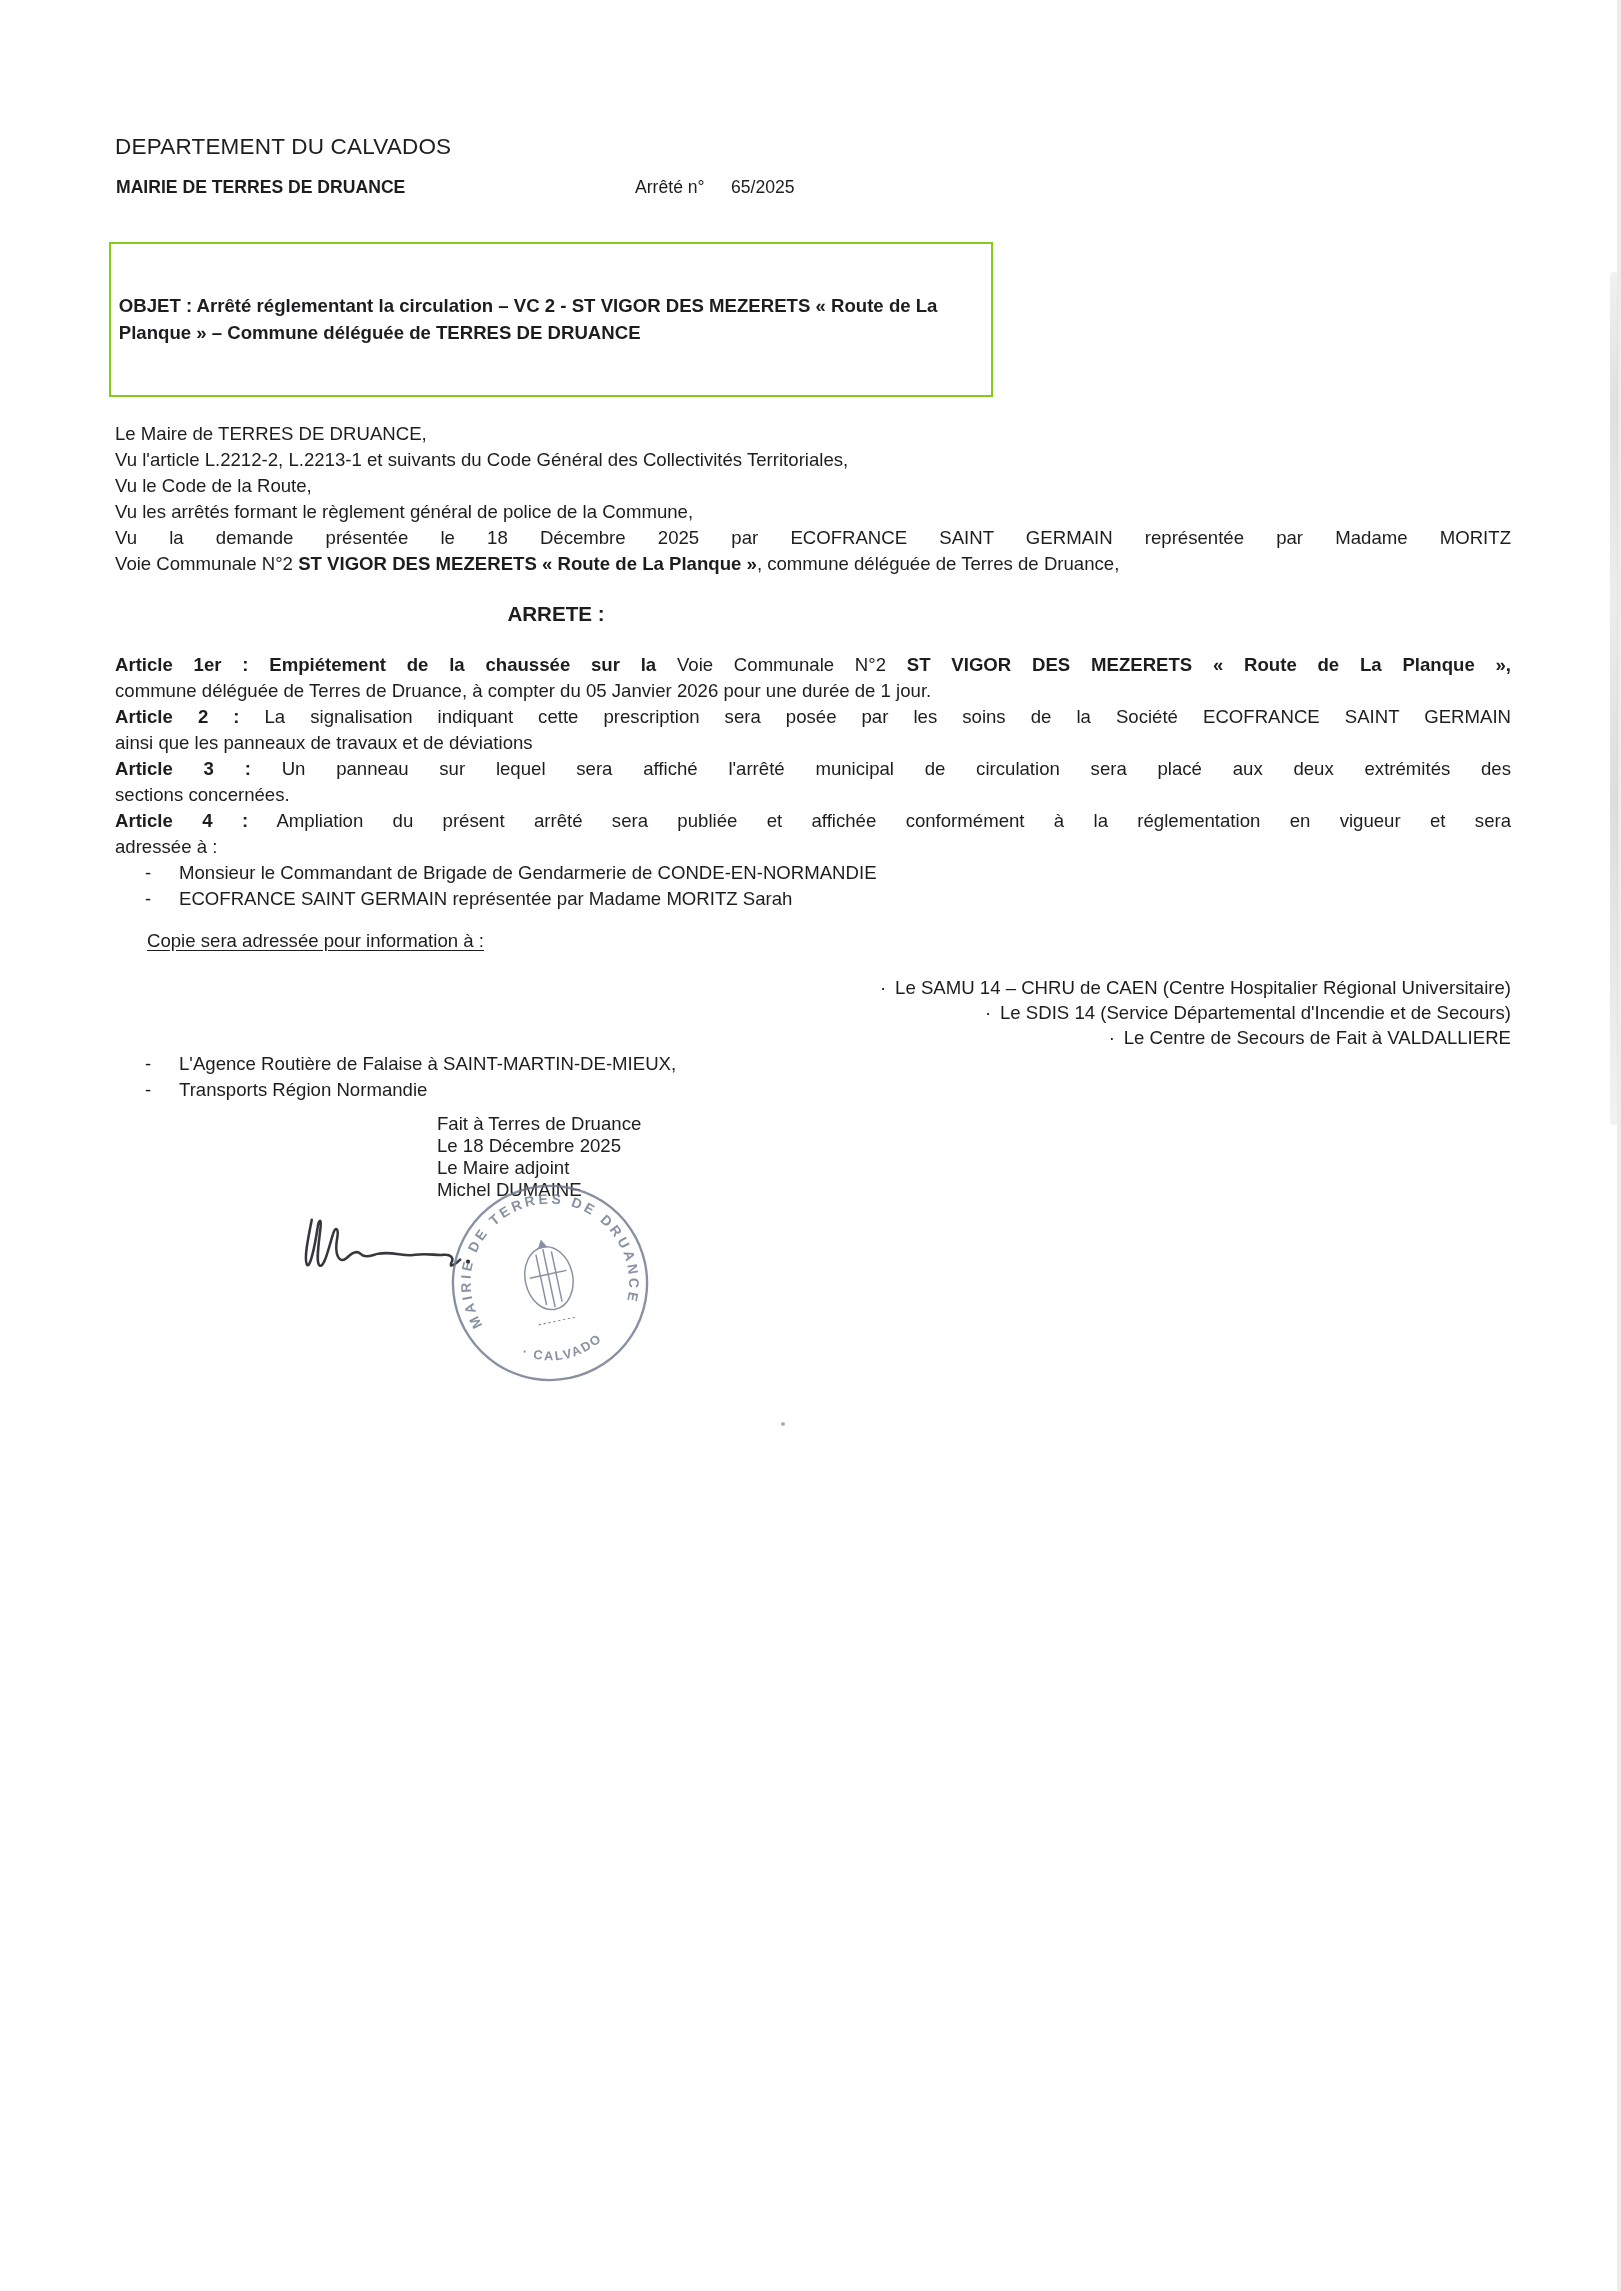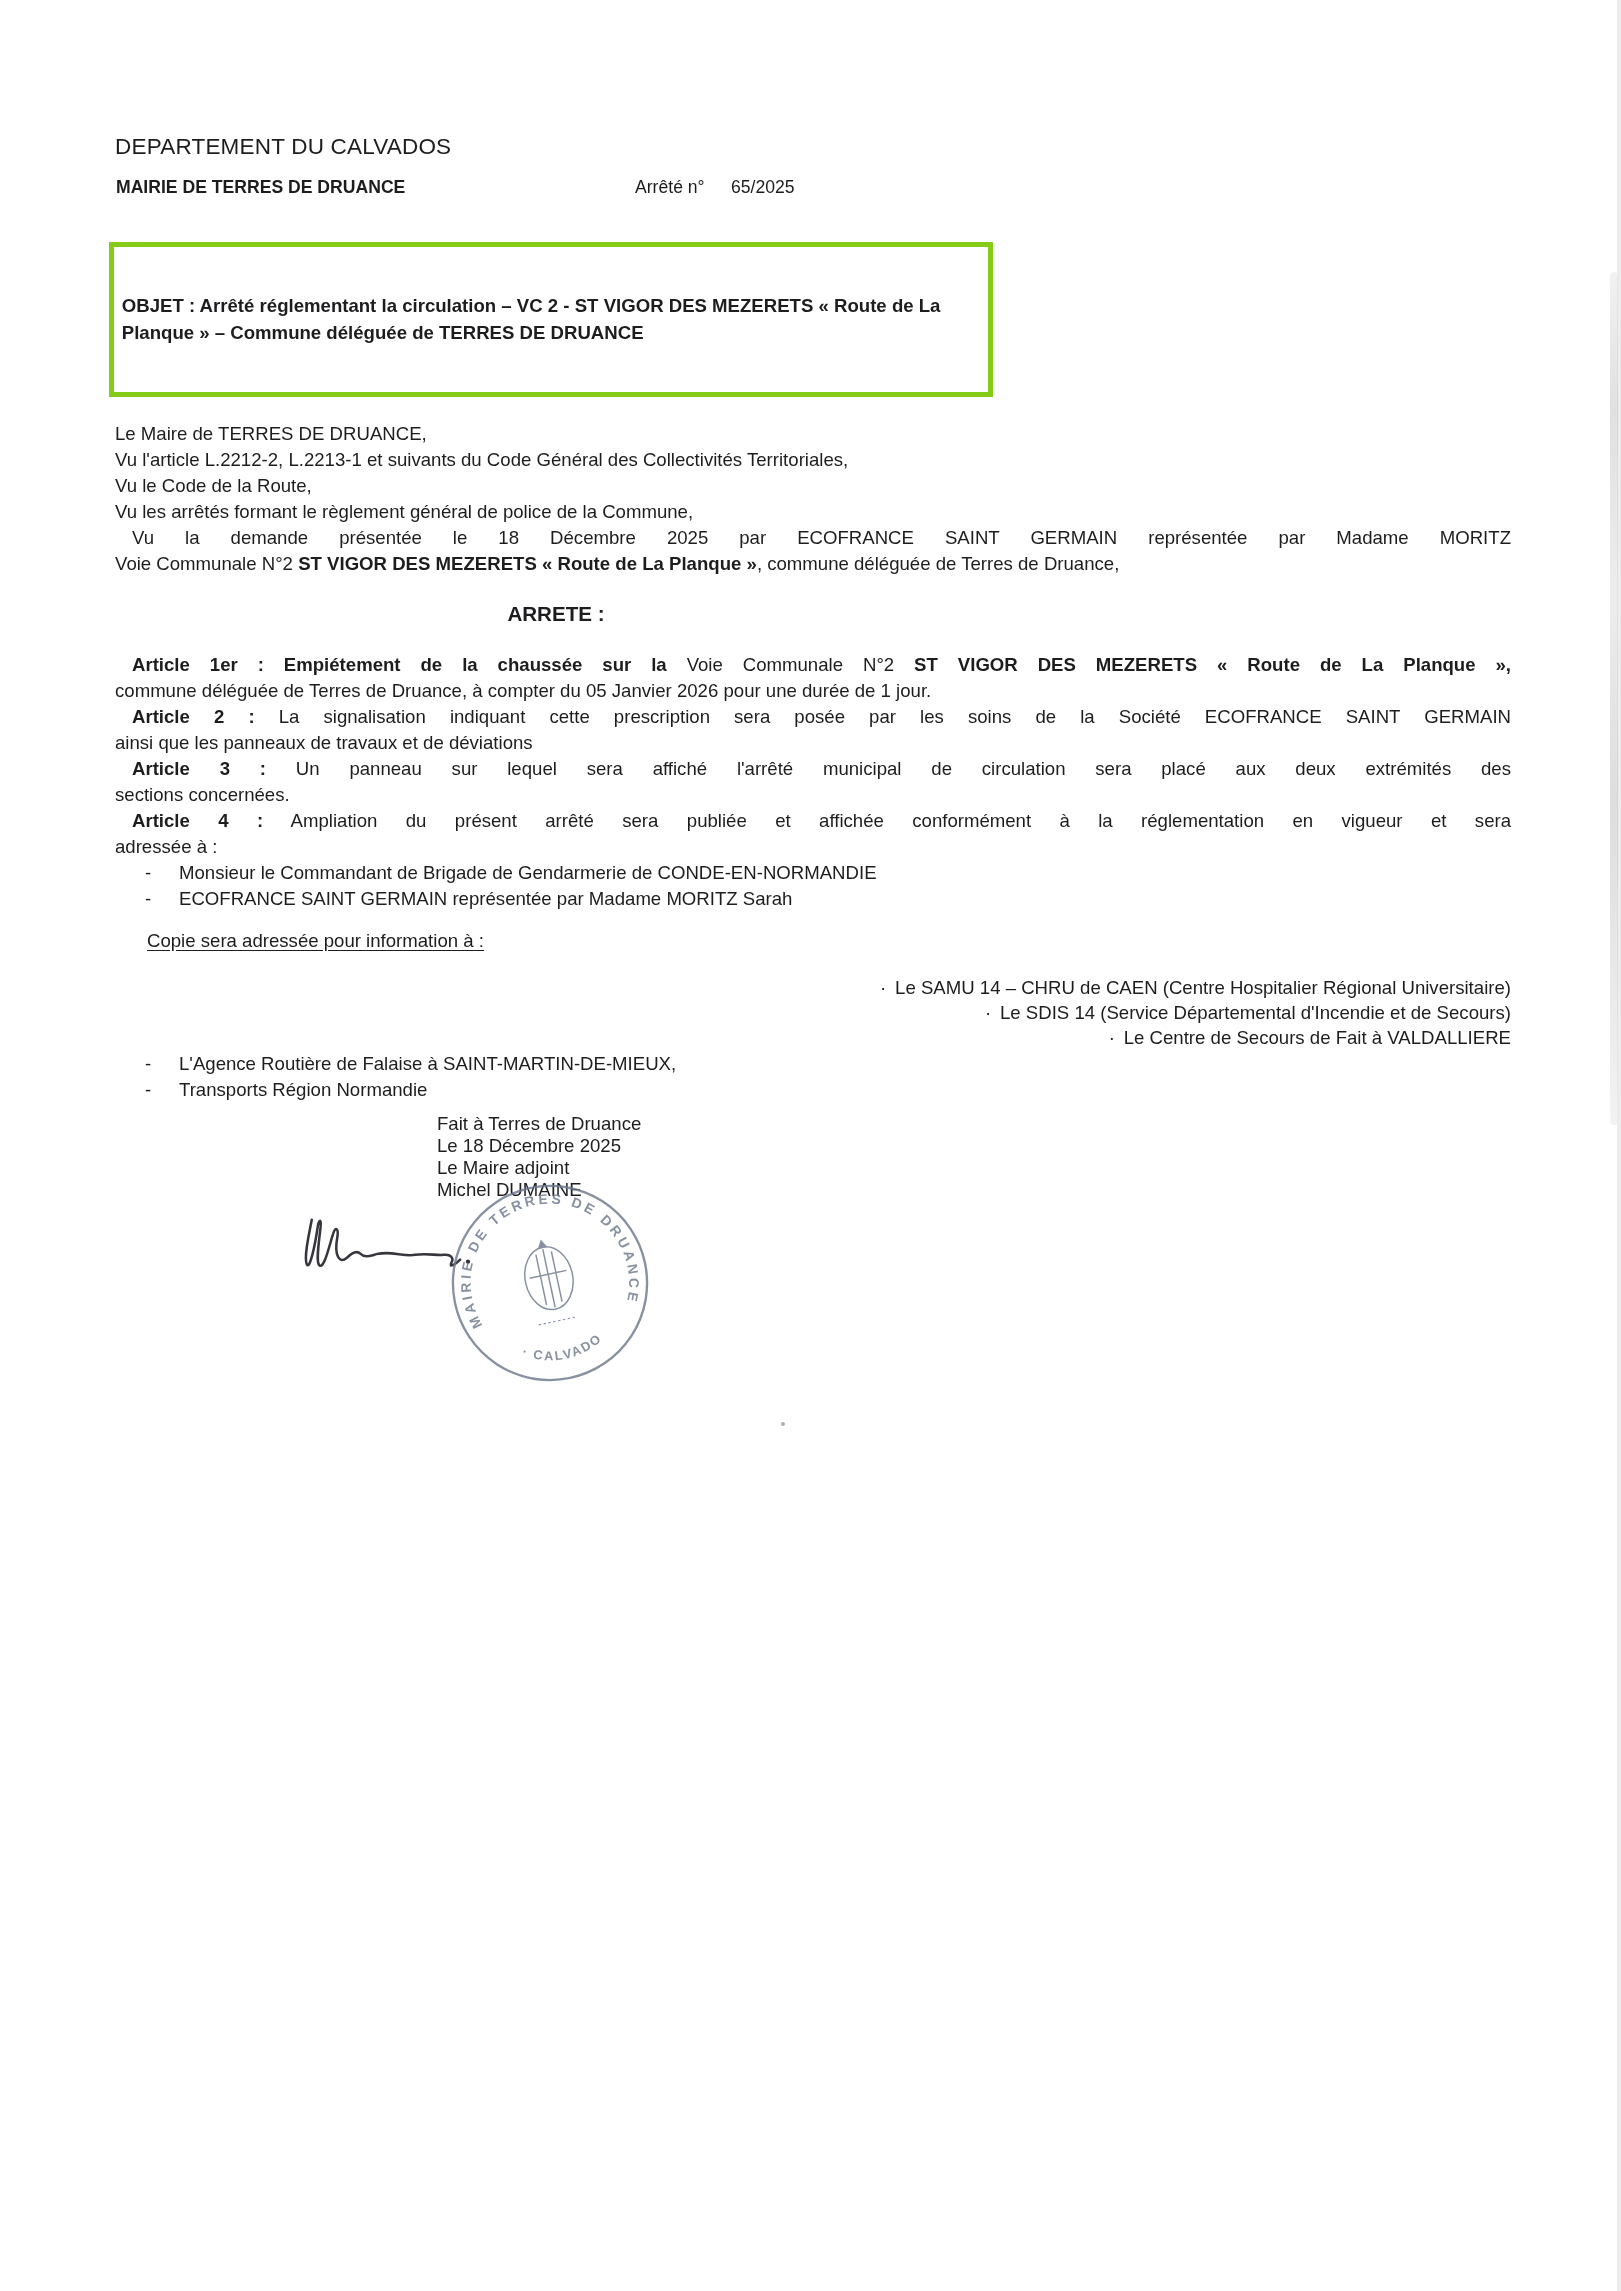--- a/index.html
+++ b/index.html
@@ -12,30 +12,30 @@
 
   
   .department{position:absolute;left:115px;top:134px;font-size:22.5px;letter-spacing:0.2px;}
   .mairie{position:absolute;left:116px;top:177px;font-size:17.6px;font-weight:bold;}
   .arrete-label{position:absolute;left:635px;top:177px;font-size:17.6px;font-weight:normal;}
   .arrete-number{position:absolute;left:731px;top:177px;font-size:17.6px;font-weight:normal;}
 
   
   .objet-box{
     position:absolute;left:109px;top:242px;width:884px;height:155px;
-    border:5px solid #84cc16;box-sizing:border-box;
+    border:2px solid #84cc16;box-sizing:border-box;
     display:flex;align-items:center;padding:0 9.8px 0 7.8px;
   }
   .objet-text{margin:0;font-size:18.6px;font-weight:bold;line-height:26.5px;}
 
   
   .flow{position:absolute;left:115px;top:421px;width:1396px;font-size:18.6px;line-height:26px;}
   .p{margin:0;}
   .b{font-weight:bold;}
-  .jline{text-align:justify;text-align-last:justify;margin-left:17px;}
+  .jline{text-align:justify;text-align-last:justify;}
   .arrete-heading{margin:23.5px 0 25.5px 0;width:882px;text-align:center;font-size:20.6px;font-weight:bold;}
 
   .dash-item{display:flex;padding-left:30px;}
   .dash-marker{display:inline-block;width:34px;flex:0 0 34px;}
   .dash-text{flex:1;}
 
   .copy-heading{margin:15.7px 0 0 32px;text-decoration:underline;text-underline-offset:2.9px;}
 
   .dot-list{margin-top:21.6px;}
   .dot-item{padding-left:67px;line-height:25px;text-align:right;}

